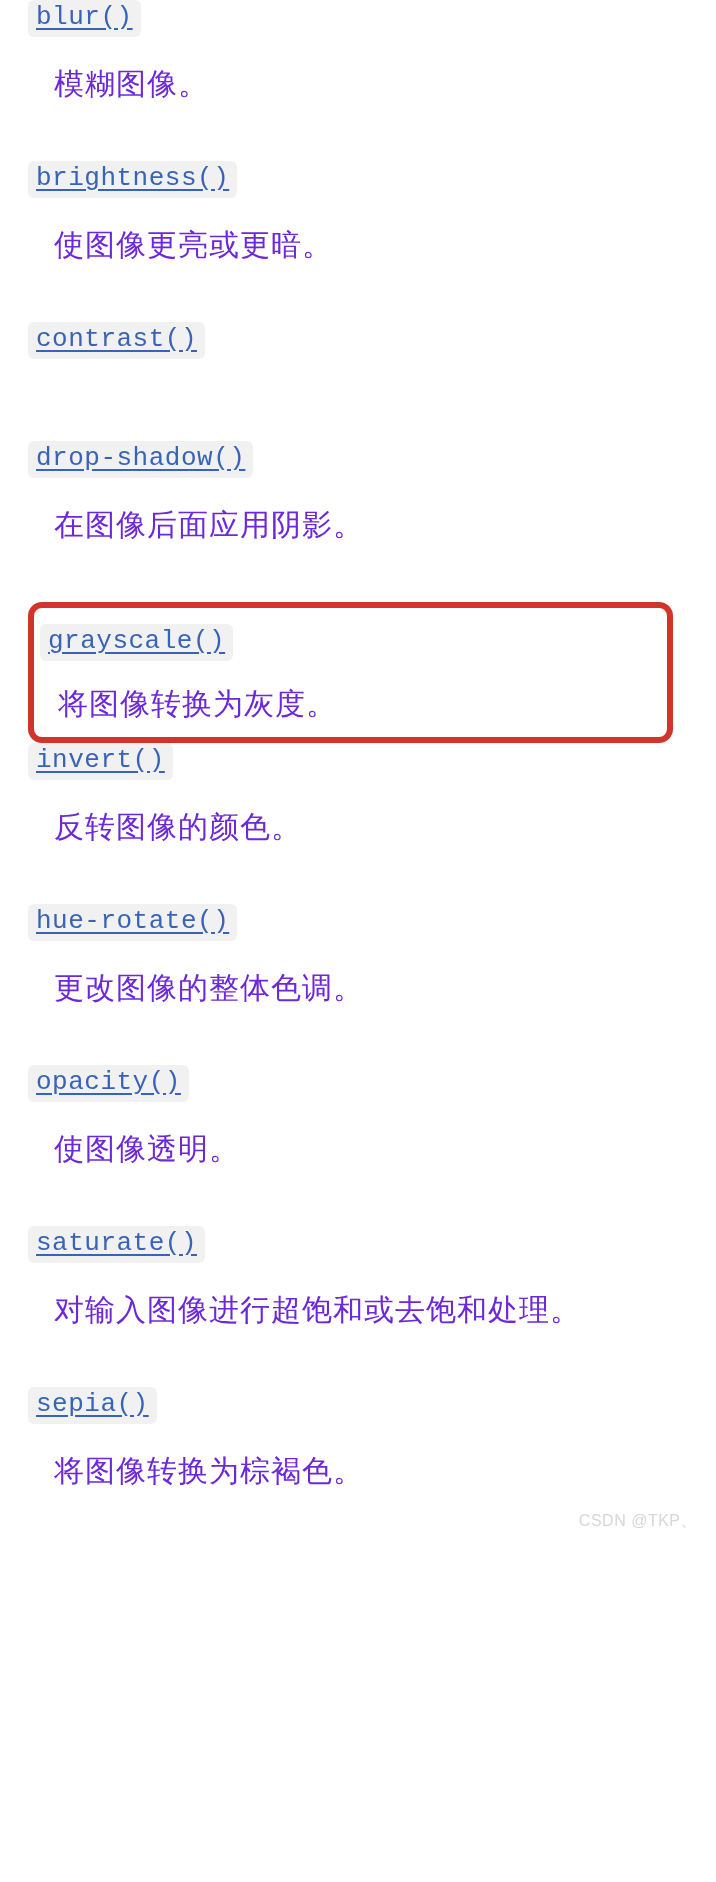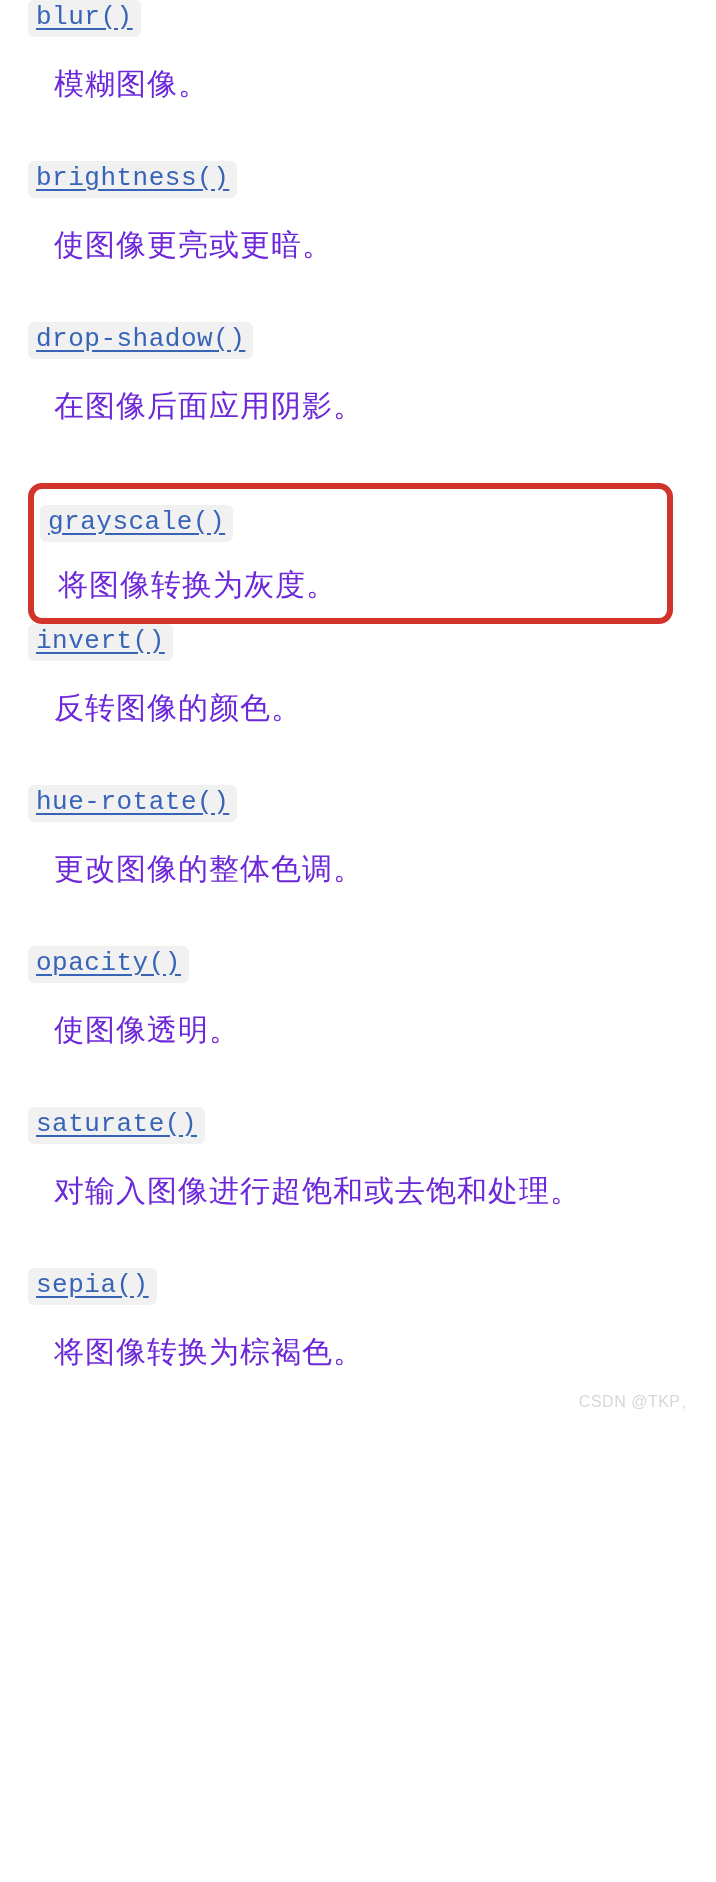--- a/index.html
+++ b/index.html
@@ -79,20 +79,23 @@
   </div>
 
   <div class="entry">
     <div class="code-wrap">
       <a class="code" href="#">brightness()</a>
     </div>
     <div class="desc">使图像更亮或更暗。</div>
   </div>
 
   <div class="entry">
+    <div class="code-wrap">
+      <a class="code" href="#">contrast()</a>
+    </div>
   </div>
 
   <div class="entry">
     <div class="code-wrap">
       <a class="code" href="#">drop-shadow()</a>
     </div>
     <div class="desc">在图像后面应用阴影。</div>
   </div>
 
   <div class="highlight-box">

